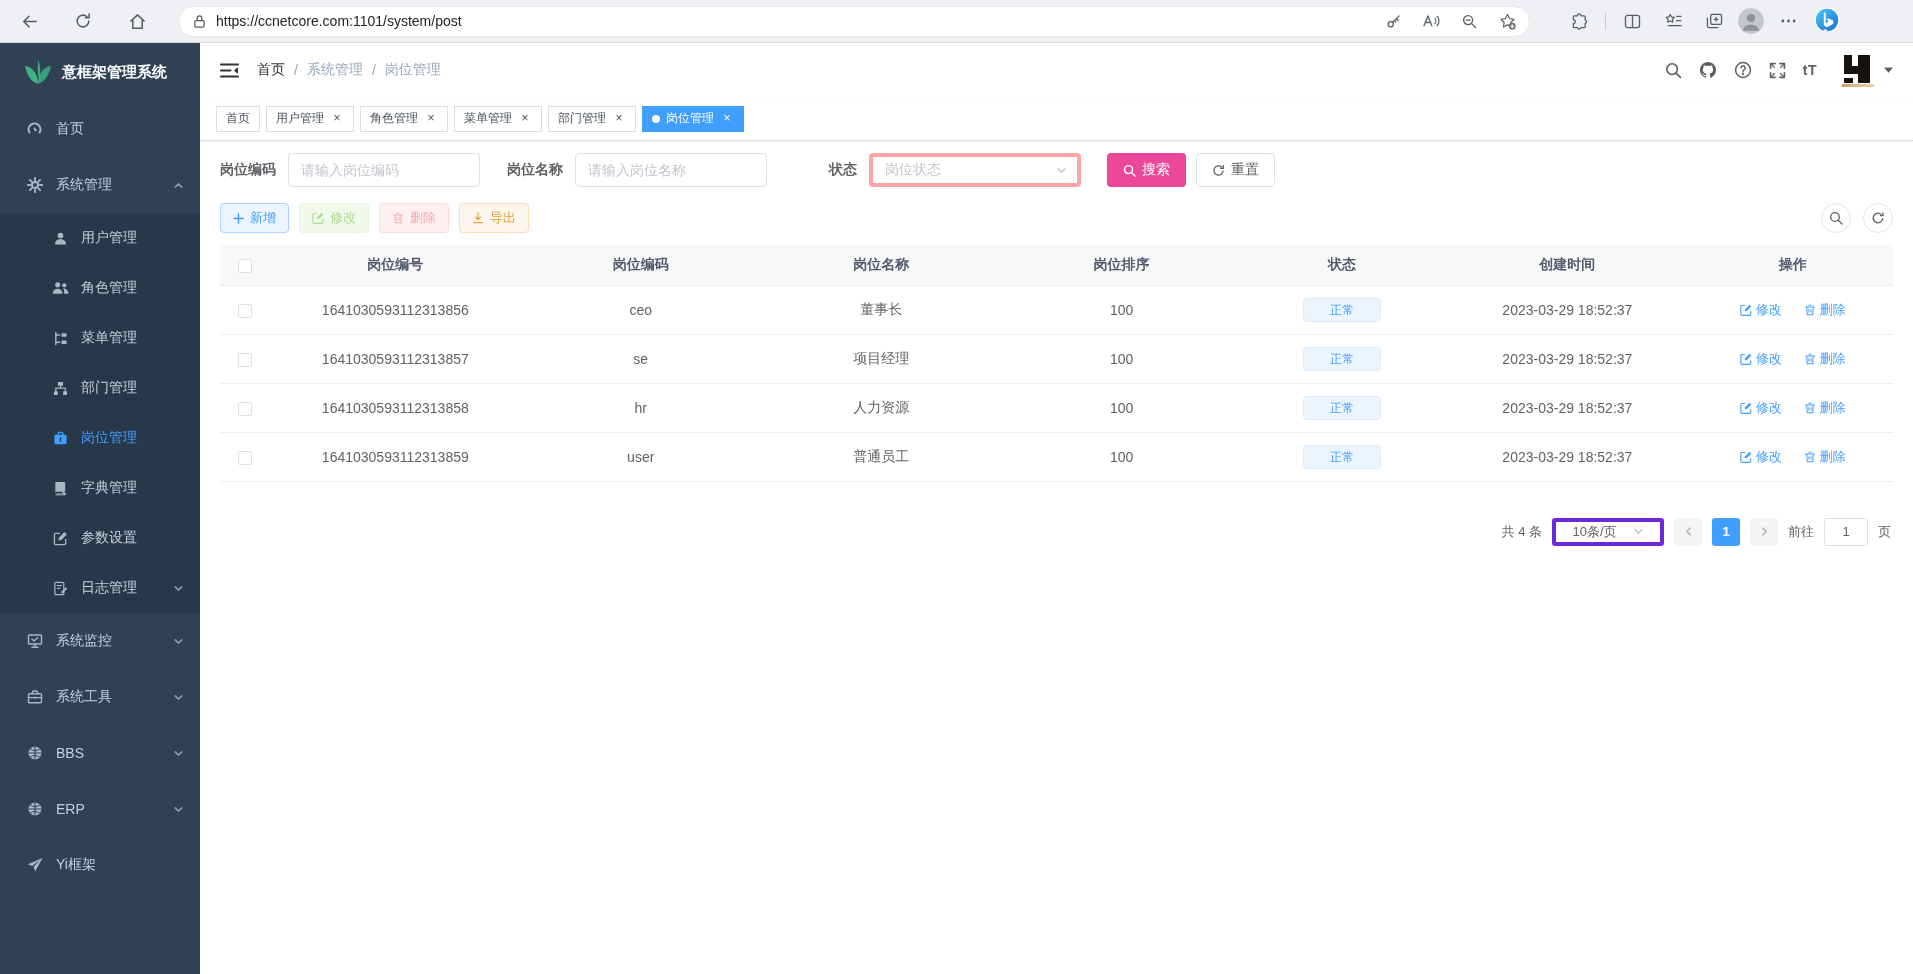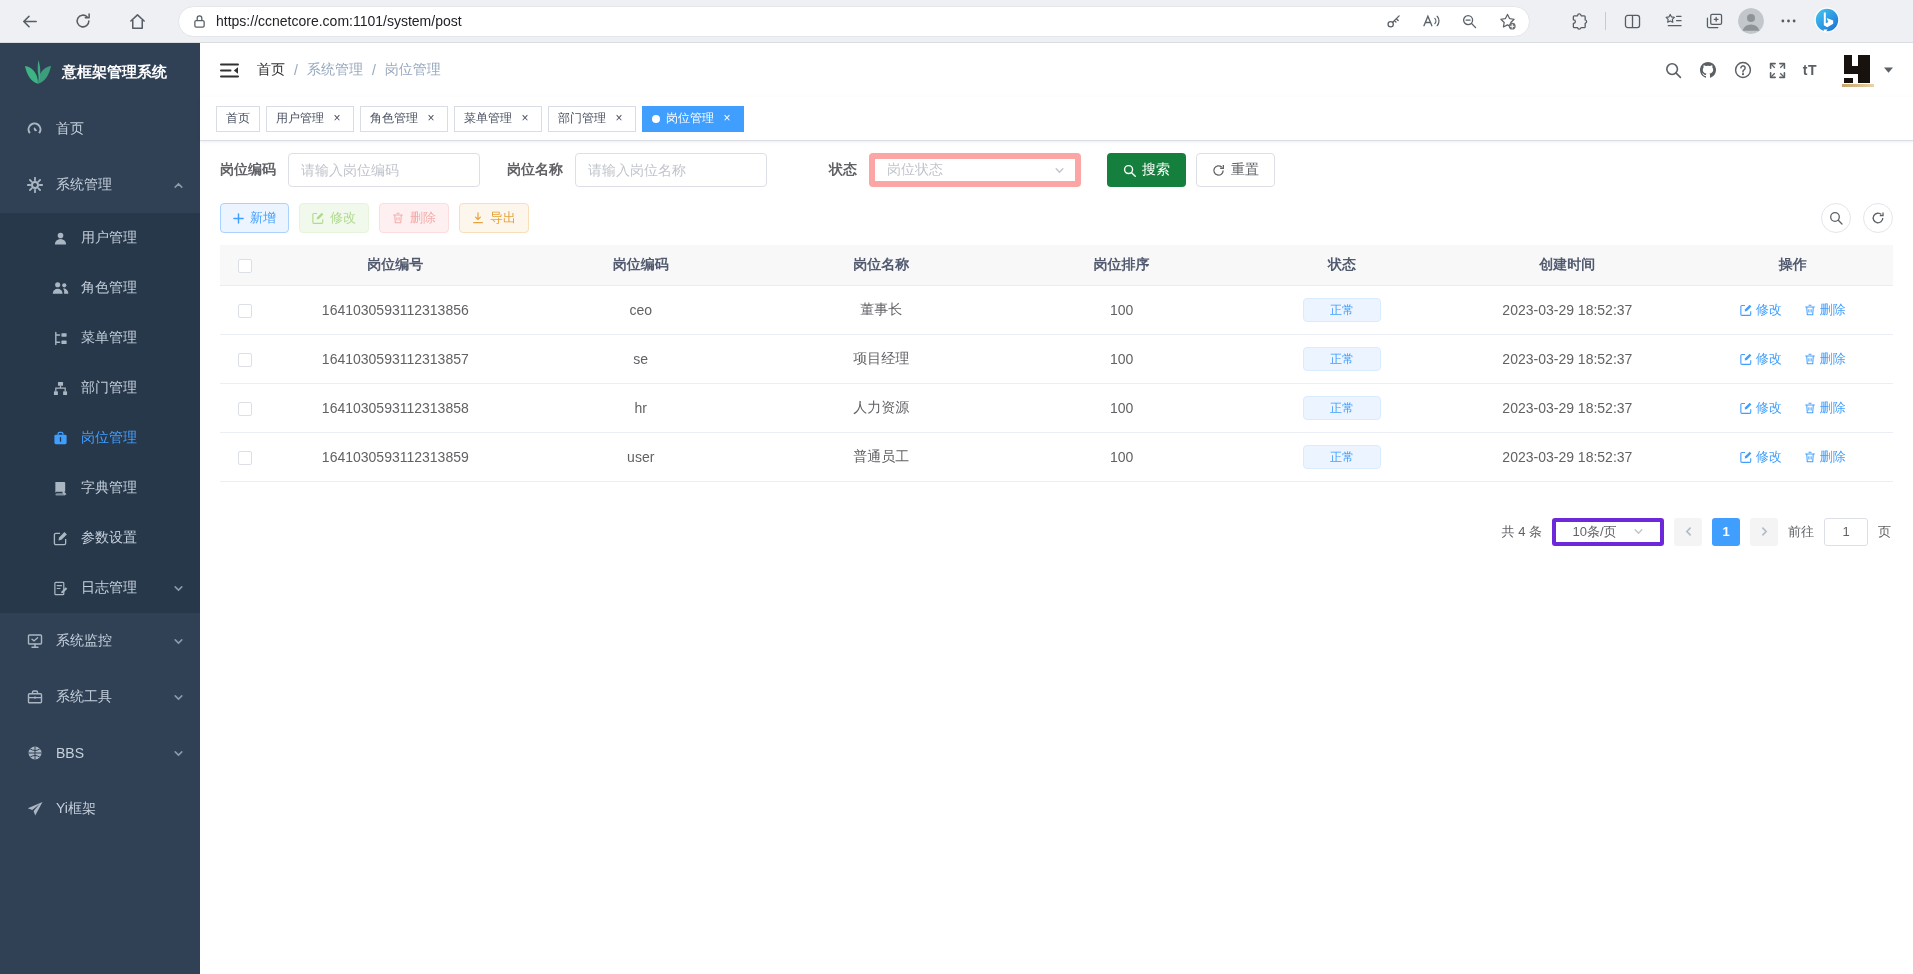--- a/index.html
+++ b/index.html
@@ -68,26 +68,26 @@
   
   .page { flex:1; padding:12px 20px 0 20px; }
 
   .search-form { display:flex; align-items:center; font-size:14px; margin-top:0; }
   .sf-label { font-weight:bold; color:#606266; margin-right:12px; white-space:nowrap; }
   .sf-input { width:192px; height:34px; border:1px solid #dcdfe6; border-radius:4px;
     padding:0 12px; font-size:14px; color:#606266; outline:none; font-family:inherit; }
   .sf-input::placeholder { color:#c0c4cc; }
   .g2 { margin-left:27px; }
   .g3 { margin-left:62px; }
-  .sf-select { width:212px; height:34px; border:6px solid #fca5a5; border-radius:4px;
+  .sf-select { width:212px; height:34px; border:4px solid #fca5a5; border-radius:4px;
     display:flex; align-items:center; justify-content:space-between; padding:0 10px 0 12px;
     color:#c0c4cc; font-size:14px; cursor:pointer; }
   .btn { height:34px; border-radius:4px; padding:0 15px; display:inline-flex; align-items:center;
     gap:6px; font-size:14px; cursor:pointer; border:1px solid transparent; font-family:inherit; }
-  .btn-search { background:#15803d; color:#fff; margin-left:26px; }
+  .btn-search { background:#ec4899; color:#fff; margin-left:26px; }
   .btn-reset { background:#fff; color:#606266; border-color:#dcdfe6; margin-left:10px; }
 
   .toolbar { display:flex; align-items:center; margin-top:16px; }
   .tb-btn { height:30px; padding:0 12px; border-radius:4px; font-size:13px; display:inline-flex;
     align-items:center; gap:6px; margin-right:10px; border:1px solid; cursor:pointer; font-family:inherit; }
   .tb-add { background:#ecf5ff; border-color:#a9d2ff; color:#409eff; }
   .tb-edit { background:#f0f9eb; border-color:#e6f4dc; color:#b0da8e; }
   .tb-del { background:#fef0f0; border-color:#fbdddd; color:#f4abab; }
   .tb-exp { background:#fdf6ec; border-color:#f6e0b8; color:#e6a23c; }
   .tb-right { margin-left:auto; display:flex; gap:12px; }
@@ -399,20 +399,34 @@
           </svg>
       </span>
       <span>BBS</span>
       <span class="chev">
         <svg width="11" height="11" viewBox="0 0 10 10">
             <path d="M2 3.5l3 3 3-3" fill="none" stroke="currentColor" stroke-width="1.4" stroke-linecap="round"></path>
           </svg>
       </span>
     </div>
 
+    <div class="mi">
+      <span class="m-icon">
+        <svg width="16" height="16" viewBox="0 0 16 16">
+            <circle cx="8" cy="8" r="6.5" fill="currentColor"></circle>
+            <path d="M8 1.5v13M1.5 8h13M3.2 3.9a8.5 8.5 0 0 0 9.6 0M3.2 12.1a8.5 8.5 0 0 1 9.6 0" fill="none" stroke="#304156" stroke-width="1"></path>
+          </svg>
+      </span>
+      <span>ERP</span>
+      <span class="chev">
+        <svg width="11" height="11" viewBox="0 0 10 10">
+            <path d="M2 3.5l3 3 3-3" fill="none" stroke="currentColor" stroke-width="1.4" stroke-linecap="round"></path>
+          </svg>
+      </span>
+    </div>
 
     <div class="mi">
       <span class="m-icon">
         <svg width="16" height="16" viewBox="0 0 16 16" fill="currentColor">
             <path d="M15.5 1L.8 7.2l4.4 1.9L12.6 3 6.6 10l1.6 4.6z"></path>
           </svg>
       </span>
       <span>Yi框架</span>
     </div>
   </aside>

